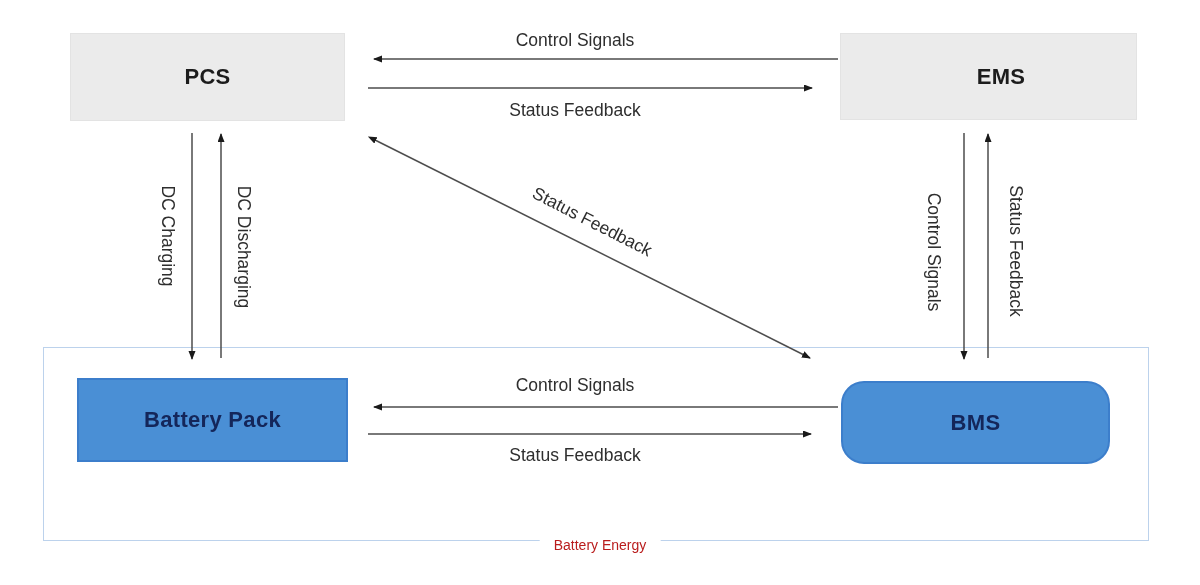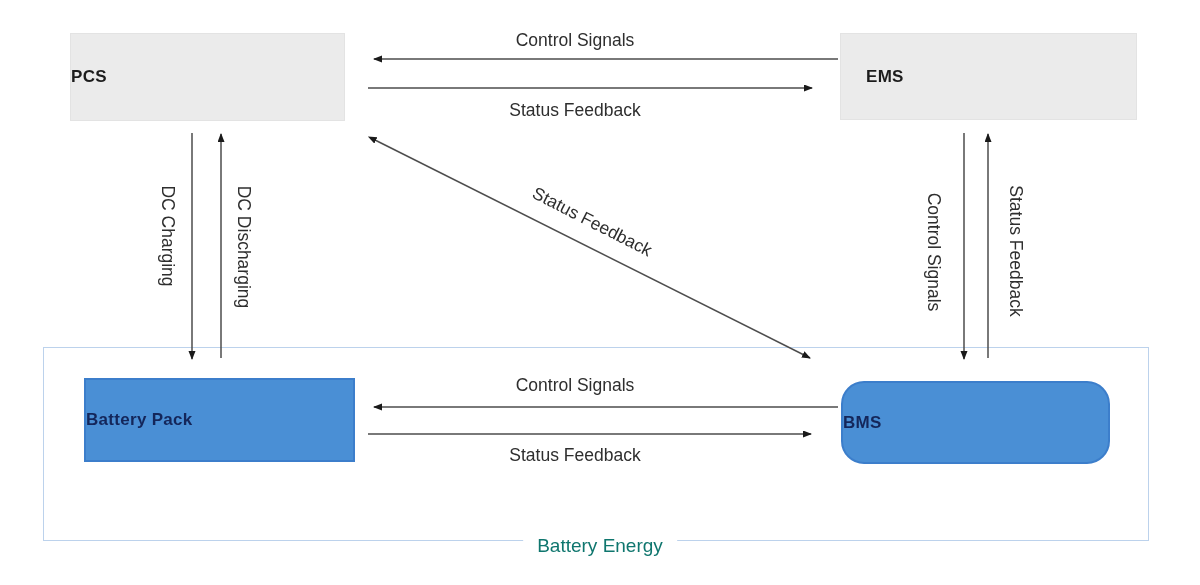--- a/index.html
+++ b/index.html
@@ -11,57 +11,58 @@
     font-family: "Liberation Sans", sans-serif;
     overflow: hidden;
   }
   .layer { position: absolute; left: 0; top: 0; }
 
   
   .node {
     position: absolute;
     display: flex;
     align-items: center;
+    justify-content: center;
     font-weight: bold;
-    font-size: 17px;
+    font-size: 22px;
     letter-spacing: 0.3px;
   }
   .node.gray {
     background: #ebebeb;
     color: #1c1c1c;
     border: 1px solid #e3e3e3;
   }
   .node.blue {
     background: #4a8fd5;
     color: #14265a;
     border: 2px solid #3c7ecb;
   }
   #pcs-box  { left: 70px;  top: 33px;  width: 273px; height: 86px; }
   #ems-box  { left: 840px; top: 33px;  width: 270px; height: 85px; padding-left: 25px; }
-  #battery-box { left: 84px;  top: 378px; width: 267px; height: 80px; }
+  #battery-box { left: 77px;  top: 378px; width: 267px; height: 80px; }
   #bms-box     { left: 841px; top: 381px; width: 265px; height: 79px; border-radius: 23px; }
 
   
   #bess-container {
     position: absolute;
     left: 43px; top: 347px;
     width: 1104px; height: 192px;
     border: 1.5px solid #bcd2ec;
     background: transparent;
   }
   #bess-label {
     position: absolute;
     left: 600px; top: 545px;
     transform: translate(-50%, -50%);
     background: #ffffff;
     padding: 2px 14px;
     text-align: center;
-    font-size: 19px;
+    font-size: 14px;
     line-height: 23px;
-    color: #0f766e;
+    color: #b91c1c;
     white-space: nowrap;
   }
 
   
   .edge-label {
     position: absolute;
     transform: translate(-50%, -50%);
     font-size: 17.5px;
     color: #2e2e2e;
     white-space: nowrap;

